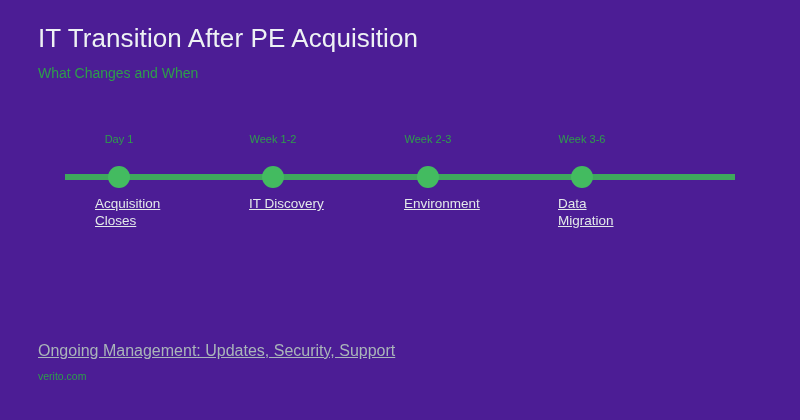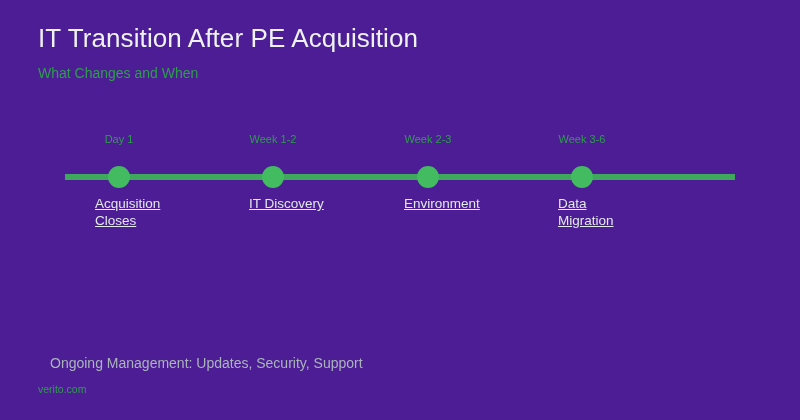--- a/index.html
+++ b/index.html
@@ -111,25 +111,26 @@
   }
 
   
   .footer {
     position: absolute;
     left: 38px;
     top: 344px;
   }
 
   .footer-note {
-    font-size: 14px;
+    font-size: 16px;
     line-height: 14px;
     color: #aab5ba;
-    margin: 12px;
+    margin: 0;
     white-space: nowrap;
+    text-decoration: underline;
   }
 
   .footer-brand {
     font-size: 10.5px;
     line-height: 14px;
     color: #2e9e4b;
     margin: 11px 0 0 0;
     white-space: nowrap;
   }
 </style>

